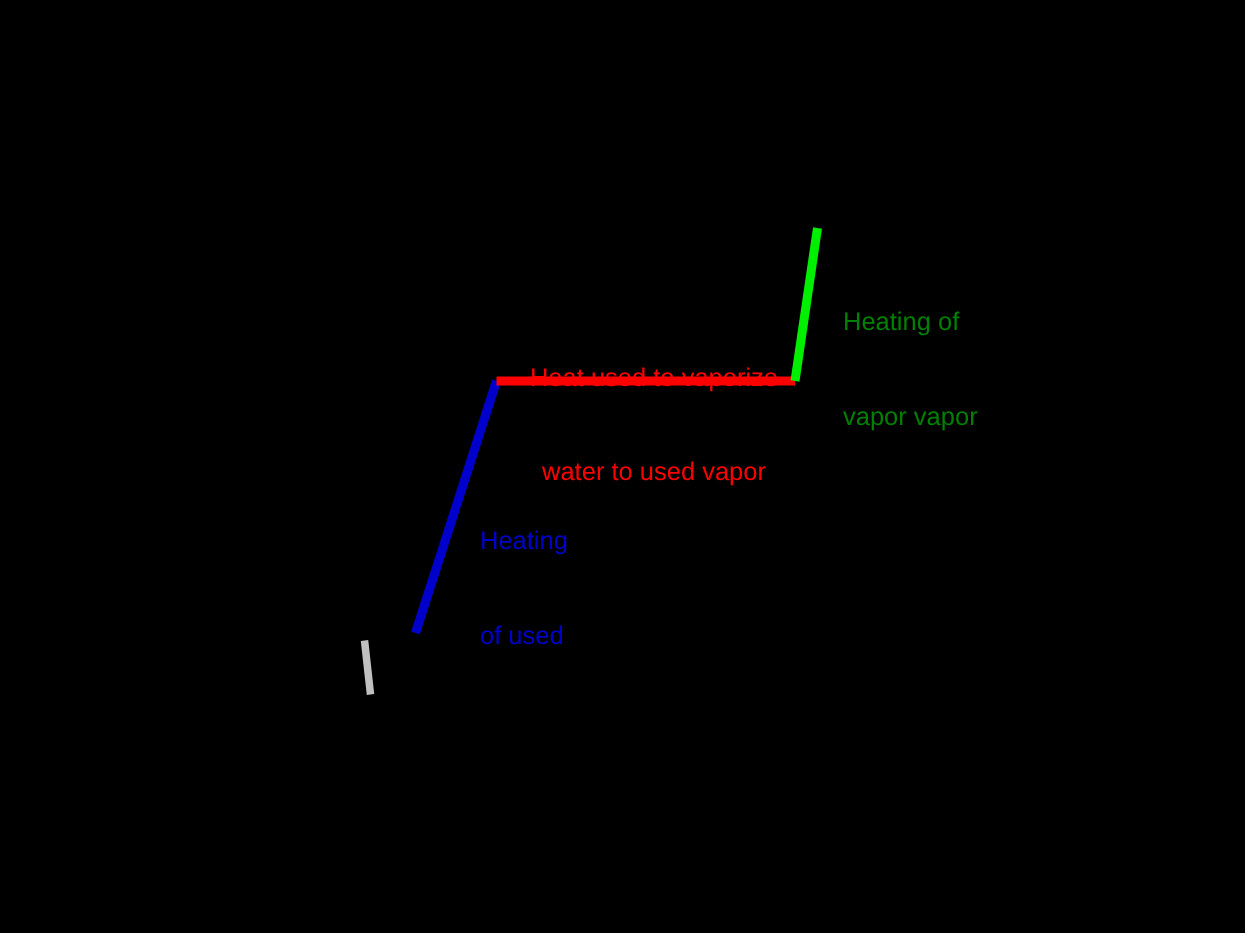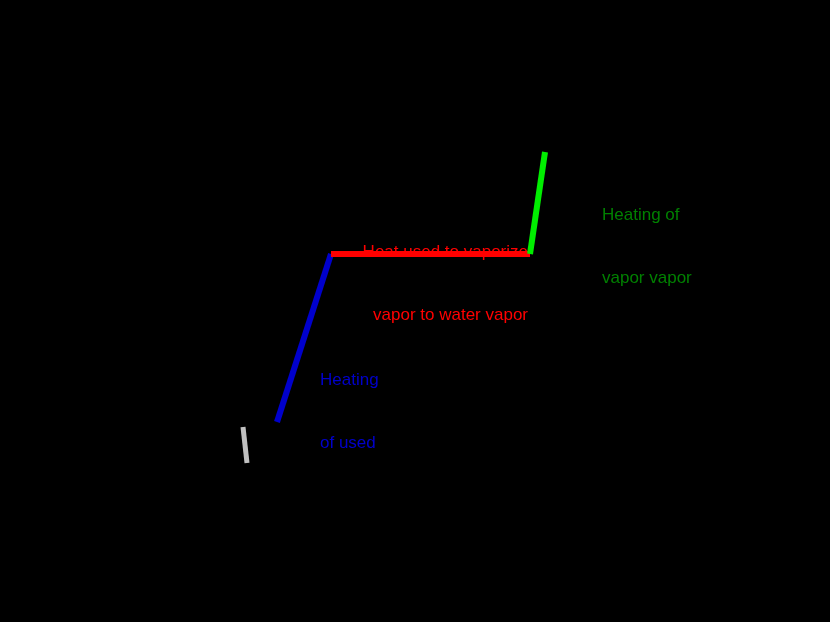--- a/index.html
+++ b/index.html
@@ -26,21 +26,21 @@
   .label {
     position: absolute;
     font-family: "Liberation Sans", sans-serif;
     font-size: 17px;
     line-height: 21px;
     white-space: pre;
     pointer-events: none;
   }
   .label-red {
     color: #ff0000;
-    text-align: right;
+    text-align: center;
   }
   .label-blue {
     color: #0000cc;
     text-align: left;
   }
   .label-green {
     color: #008000;
     text-align: left;
   }
 </style>
@@ -52,26 +52,26 @@
   <svg id="chart-svg" viewBox="0 0 830 622" xmlns="http://www.w3.org/2000/svg">
     <rect x="0" y="0" width="830" height="622" fill="#000000"></rect>
     <line x1="243" y1="427" x2="247" y2="463" stroke="#c0c0c0" stroke-width="5" stroke-linecap="butt"></line>
     <line x1="277" y1="422" x2="331" y2="254" stroke="#0000cc" stroke-width="6" stroke-linecap="butt"></line>
     <line x1="331" y1="254" x2="530" y2="254" stroke="#ff0000" stroke-width="6" stroke-linecap="butt"></line>
     <line x1="530" y1="254" x2="545" y2="152" stroke="#00ee00" stroke-width="6" stroke-linecap="butt"></line>
   </svg>
 
   <div class="label label-red" style="left:344px; top:199px; width:184px;">
     <div>Heat used to vaporize</div>
-    <div>vapor to water vapor</div>
+    <div>water to used vapor</div>
   </div>
 
-  <div class="label label-blue" style="left:320px; top:327px;">
+  <div class="label label-blue" style="left:320px; top:308px;">
     <div>Heating</div>
     <div>of used</div>
   </div>
 
-  <div class="label label-green" style="left:562px; top:162px;margin-left:40px;">
+  <div class="label label-green" style="left:562px; top:162px;">
     <div>Heating of</div>
     <div>vapor vapor</div>
   </div>
 
 </div>
 
 </body></html>

